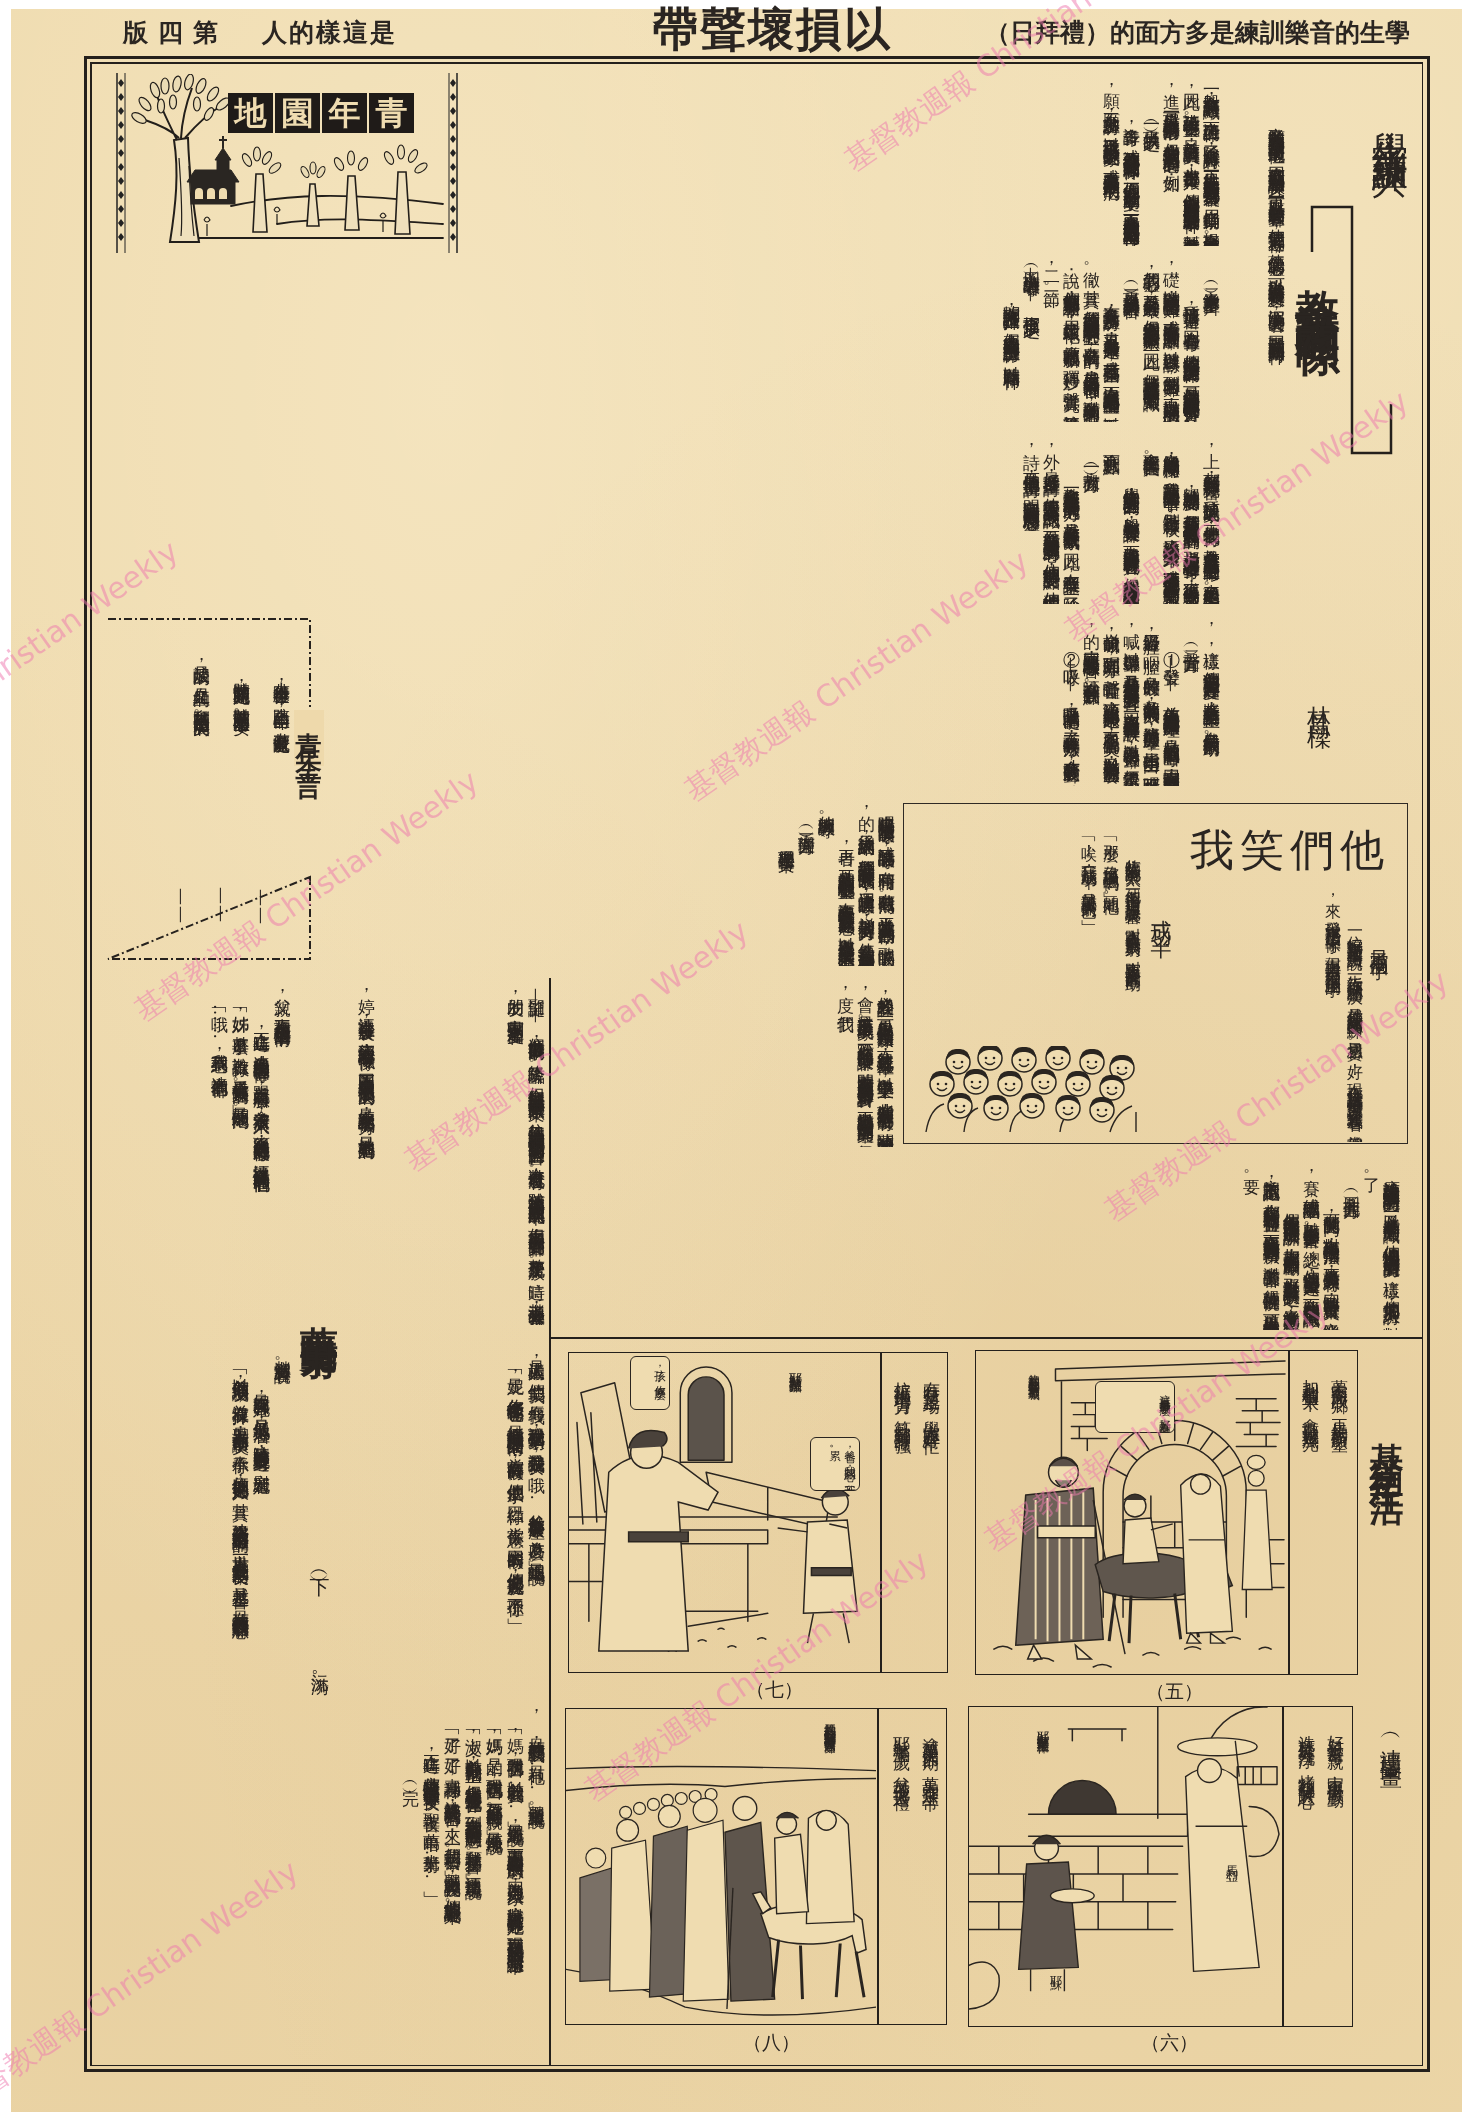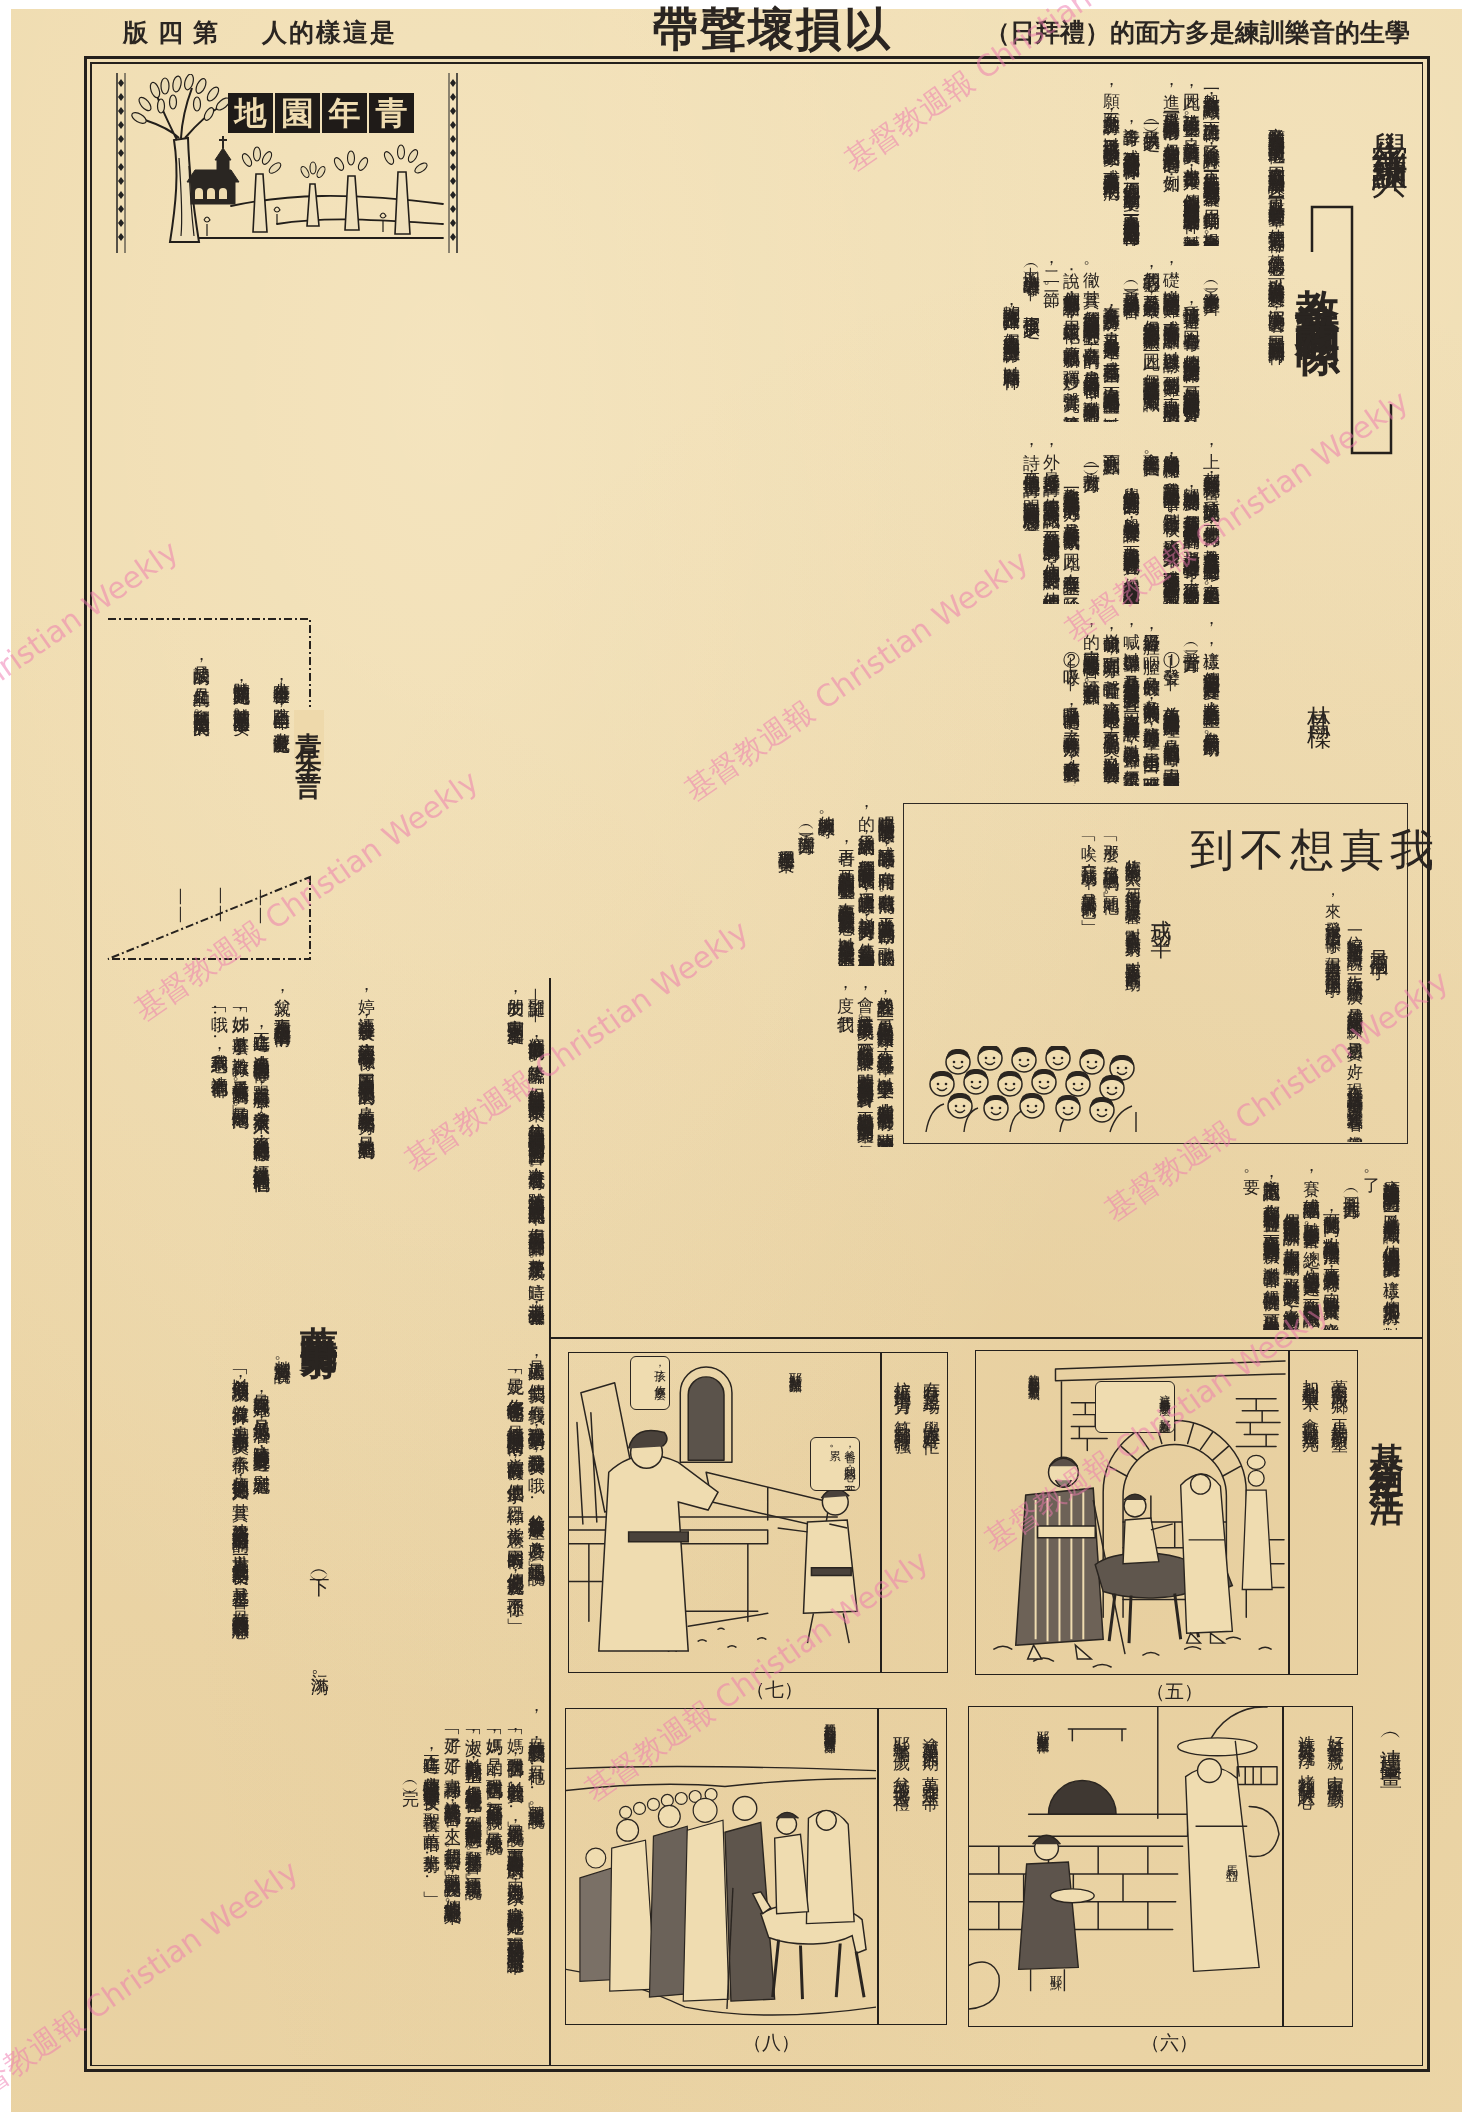--- a/index.html
+++ b/index.html
@@ -189,21 +189,21 @@
 <div class="vt" style="left:112px;top:652px;width:180px;height:275px;line-height:20px;">
   <p class="i1">人若賺得全世界，賠上自己的生命，有甚麼益處呢？</p>
   <p class="end">——耶穌</p>
   <p class="i1">體貼肉體的就是死，體貼聖靈的乃是生命平安。</p>
   <p class="end">——使徒保羅</p>
   <p class="i0">淚是酸的，血是紅的，奮鬥得來的生命是美麗的。</p>
   <p class="end">——陳衡哲</p>
 </div>
 
 <div class="box" style="left:903px;top:803px;width:505px;height:341px;"></div>
-<div class="abs rtl" style="left:1190px;top:826px;font-size:44px;line-height:48px;letter-spacing:6px;">我真想不到</div>
+<div class="abs rtl" style="left:1190px;top:826px;font-size:44px;line-height:48px;letter-spacing:6px;">他們笑我</div>
 <div class="vhead" style="left:1370px;top:935px;font-size:19px;letter-spacing:2px;">只寫了兩個字</div>
 <div class="vt" style="left:1188px;top:890px;width:178px;height:252px;font-size:16px;letter-spacing:1.5px;line-height:22px;">
     <p>一位編輯對新來上工的採訪員說：「告訴你一個採訪的秘決，就是你採訪新聞總要簡練，切忌累贅。好！現在你先試試簡概這『十條誡命』一會兒給我看看」。當他用完午餐回來，發現寫字枱上已放了一字條，但上面只寫了「不可」兩個很端正的字。</p>
   </div>
 <div class="vhead" style="left:1150px;top:903px;font-size:21px;letter-spacing:6px;">成功一半</div>
 <div class="vt" style="left:922px;top:815px;width:222px;height:202px;font-size:16px;letter-spacing:1.5px;line-height:22px;">
     <p>牧師告訴他的太太，他曾用一篇「道理」想說服會衆，叫富人要負責幫助窮人，叫窮人要接受富人的幫助。</p>
     <p class="i1">「那麼！你已說服了他們嗎？」她問他。</p>
     <p class="i1">「唉！我只能成功一半，就是說服了窮人而已。」</p>
   </div>

